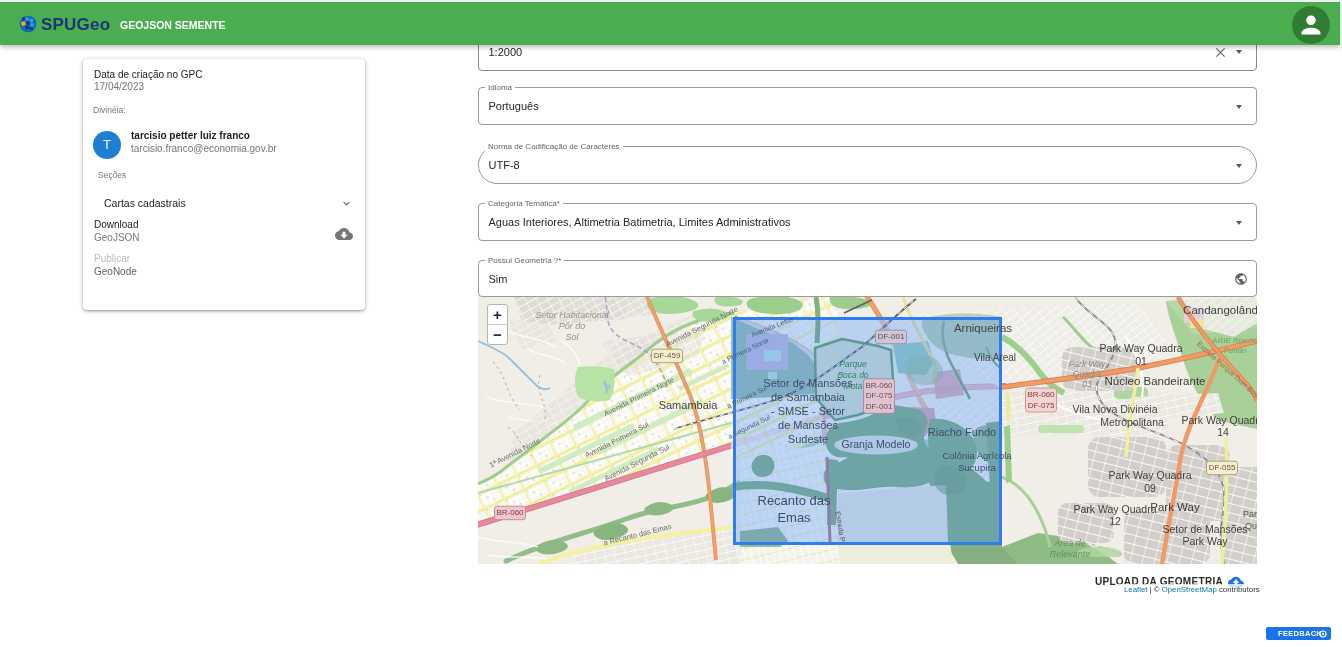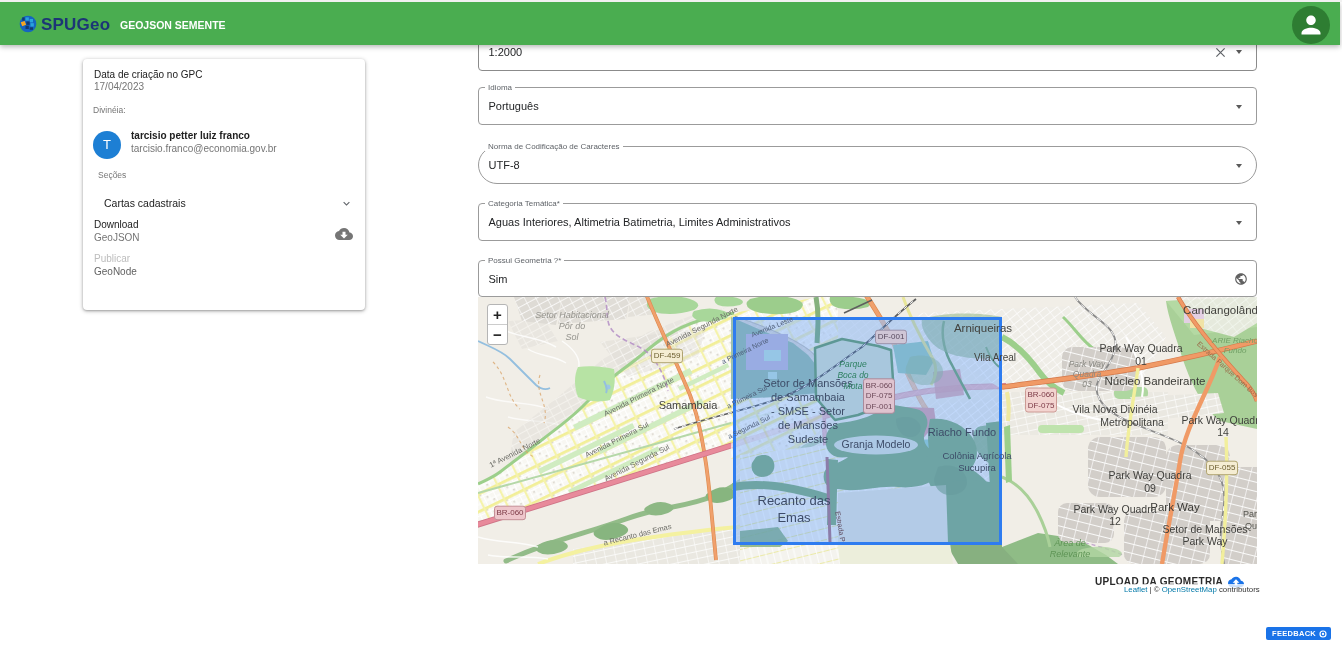--- a/index.html
+++ b/index.html
@@ -51,21 +51,21 @@
 #attrib { position:absolute; left:1116px; top:552px; background:rgba(255,255,255,0.78);
   font-size:7.8px; color:#333; padding:0 8px; line-height:11px; z-index:20;margin-top:32px; }
 #attrib a { color:#0078a8; text-decoration:none; }
 
 
 #uploadrow { position:absolute; left:478px; top:564px; width:779px; height:34px; background:#fff; }
 #uploadtext { position:absolute; right:34px; top:12px; font-size:10px; font-weight:600;
   color:#2a2a2a; letter-spacing:0.3px;margin-left:24px; }
 #feedback { position:absolute; left:1266px; top:627px; width:65px; height:13px; background:#1a73e8;
   border-radius:2px; color:#fff; font-size:7.5px; font-weight:bold; letter-spacing:0.3px;
-  line-height:13px; padding-left:6px; z-index:60; }
+  line-height:13px; padding-left:12px; z-index:60; }
 </style>
 </head>
 <body>
 <div id="page">
 
   <div class="field" style="top:33px; border-color:#8b8b8b;">
     <div class="fvalue">1:2000</div>
     <svg style="position:absolute; left:736px; top:13px;" width="11" height="11" viewBox="0 0 12 12">
         <path d="M1.5 1.5L10.5 10.5M10.5 1.5L1.5 10.5" stroke="#5f6368" stroke-width="1.3" fill="none"></path>
       </svg>

